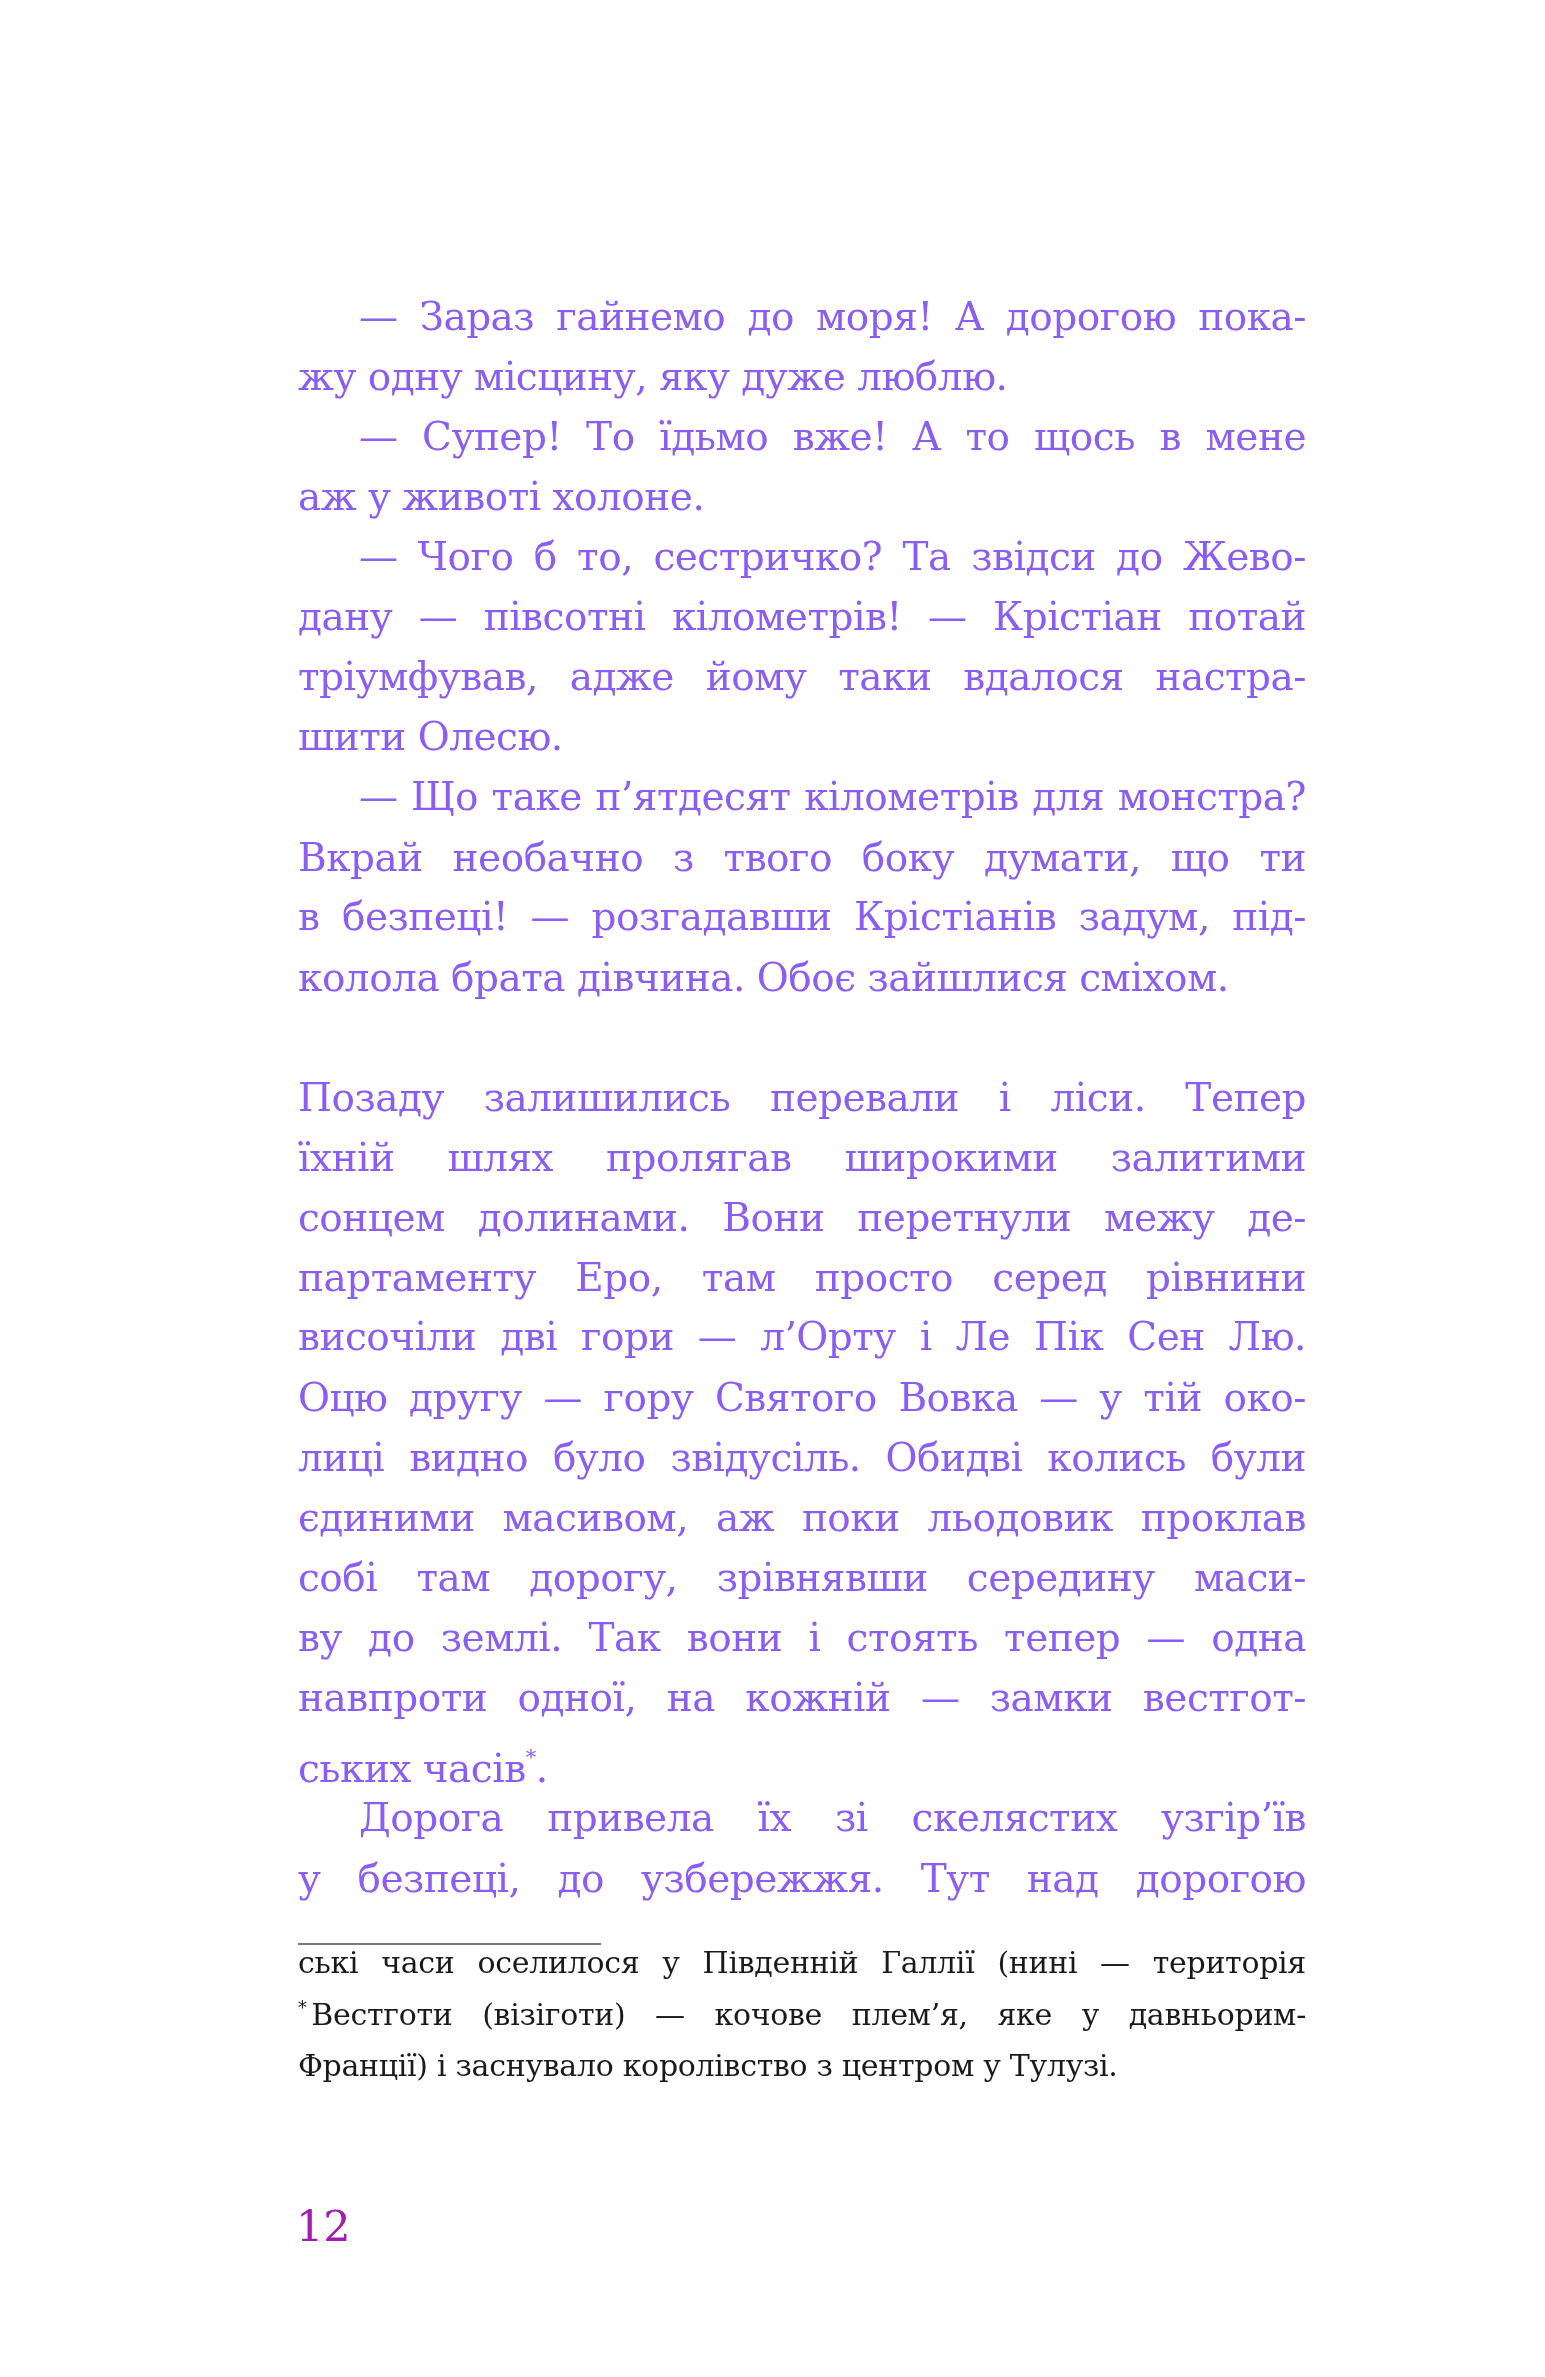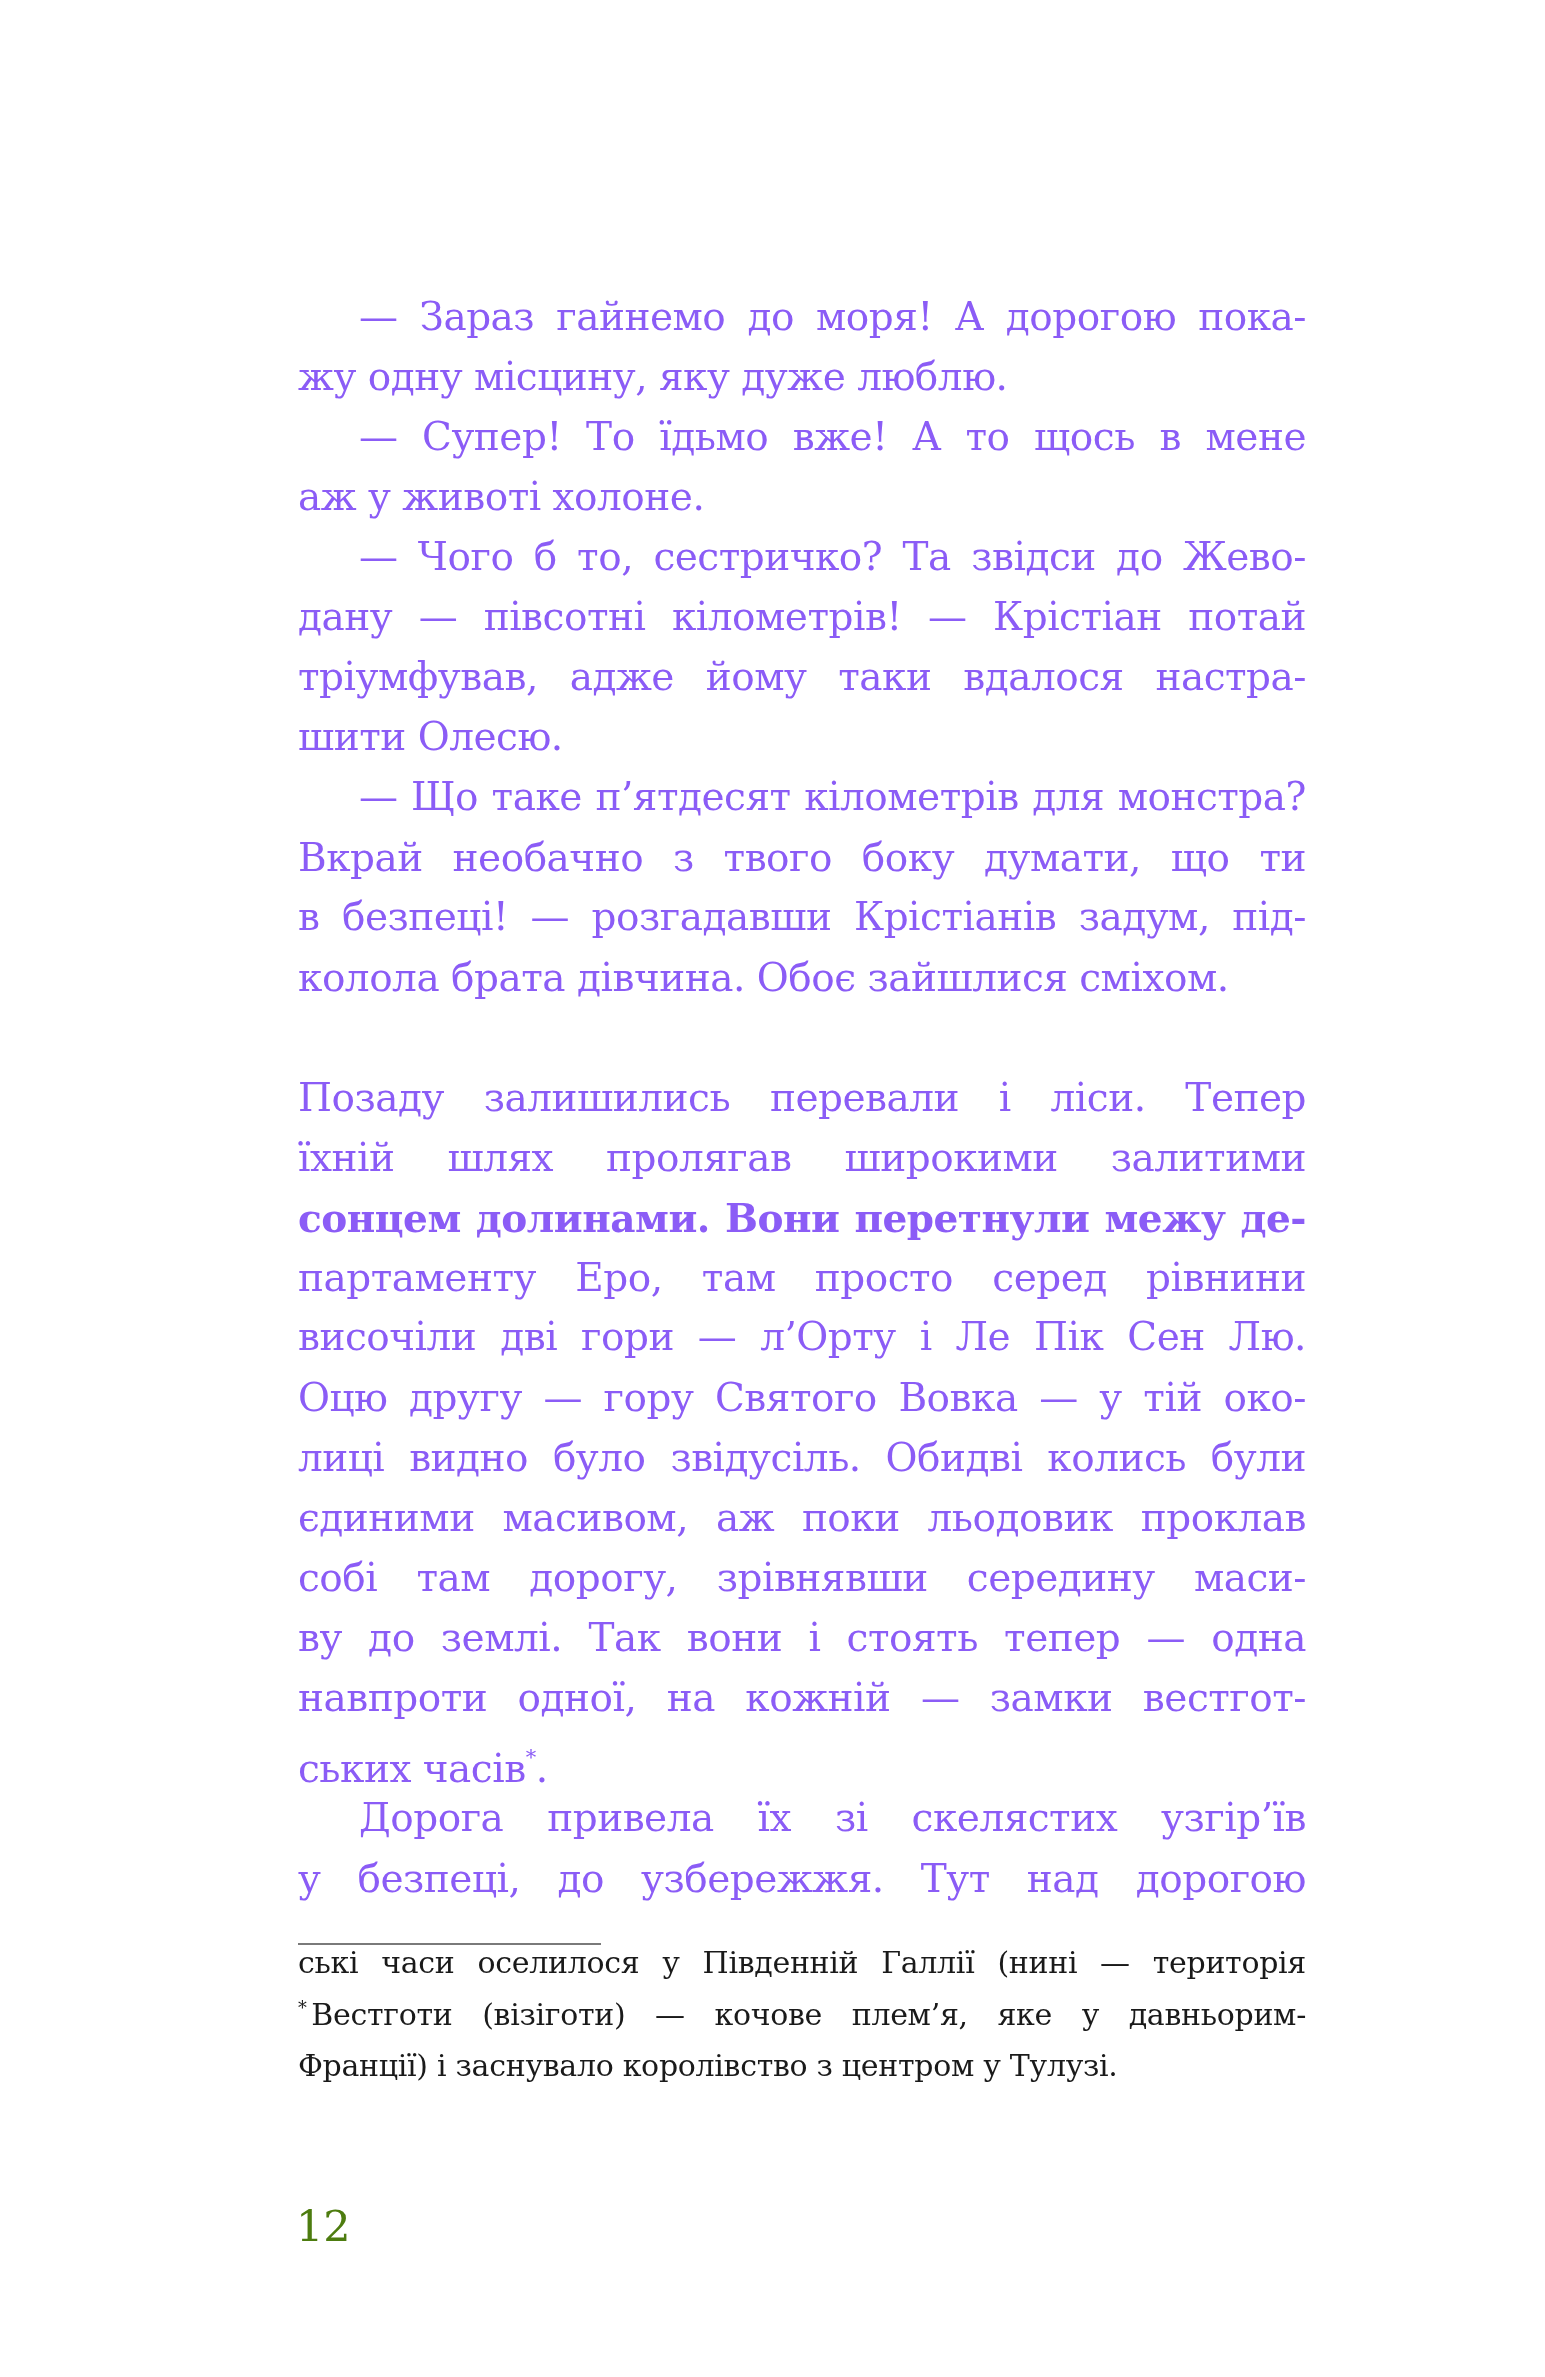--- a/index.html
+++ b/index.html
@@ -21,21 +21,21 @@
     position: absolute; left: 0; width: 1008px; height: 45px;
     font-family: "DejaVu Serif", "Liberation Serif", serif;
     font-size: 30px; line-height: 45px; color: #1a1a1a; letter-spacing: -0.3px;
   }
   .fn.full { text-align: justify; text-align-last: justify; }
   .fn.end { text-align: left; white-space: nowrap; }
   .fn .mark { font-size: 17.7px; vertical-align: 11.3px; line-height: 0; margin-right: 4.8px; }
   .pageno {
     position: absolute; left: 296px; top: 2198px;
     font-family: "DejaVu Serif", "Liberation Serif", serif;
-    font-size: 43px; line-height: 56px; color: #4d7c0f;
+    font-size: 43px; line-height: 56px; color: #a21caf;
   }
 </style>
 </head>
 <body>
 
 <div class="page">
   <div class="col" style="top:0;">
     <div class="line full indent" style="top:287px;">— Зараз гайнемо до моря! А дорогою пока-</div>
     <div class="line end" style="top:347px;">жу одну місцину, яку дуже люблю.</div>
     <div class="line full indent" style="top:407px;">— Супер! То їдьмо вже! А то щось в мене</div>
@@ -44,21 +44,21 @@
     <div class="line full" style="top:587px;">дану — півсотні кілометрів! — Крістіан потай</div>
     <div class="line full" style="top:647px;">тріумфував, адже йому таки вдалося настра-</div>
     <div class="line end" style="top:707px;">шити Олесю.</div>
     <div class="line full indent" style="top:767px;">— Що таке п’ятдесят кілометрів для монстра?</div>
     <div class="line full" style="top:828px;">Вкрай необачно з твого боку думати, що ти</div>
     <div class="line full" style="top:887px;">в безпеці! — розгадавши Крістіанів задум, під-</div>
     <div class="line end" style="top:948px;">колола брата дівчина. Обоє зайшлися сміхом.</div>
 
     <div class="line full" style="top:1068px;">Позаду залишились перевали і ліси. Тепер</div>
     <div class="line full" style="top:1128px;">їхній шлях пролягав широкими залитими</div>
-    <div class="line full" style="top:1188px;font-weight:bold;">сонцем долинами. Вони перетнули межу де-</div>
+    <div class="line full" style="top:1188px;">сонцем долинами. Вони перетнули межу де-</div>
     <div class="line full" style="top:1248px;">партаменту Еро, там просто серед рівнини</div>
     <div class="line full" style="top:1307px;">височіли дві гори — л’Орту і Ле Пік Сен Лю.</div>
     <div class="line full" style="top:1368px;">Оцю другу — гору Святого Вовка — у тій око-</div>
     <div class="line full" style="top:1428px;">лиці видно було звідусіль. Обидві колись були</div>
     <div class="line full" style="top:1488px;">єдиними масивом, аж поки льодовик проклав</div>
     <div class="line full" style="top:1548px;">собі там дорогу, зрівнявши середину маси-</div>
     <div class="line full" style="top:1608px;">ву до землі. Так вони і стоять тепер — одна</div>
     <div class="line full" style="top:1668px;">навпроти одної, на кожній — замки вестгот-</div>
     <div class="line end" style="top:1729px;margin-top:10px;">
       <span>ських часів</span><span class="sup">*</span><span>.</span>

